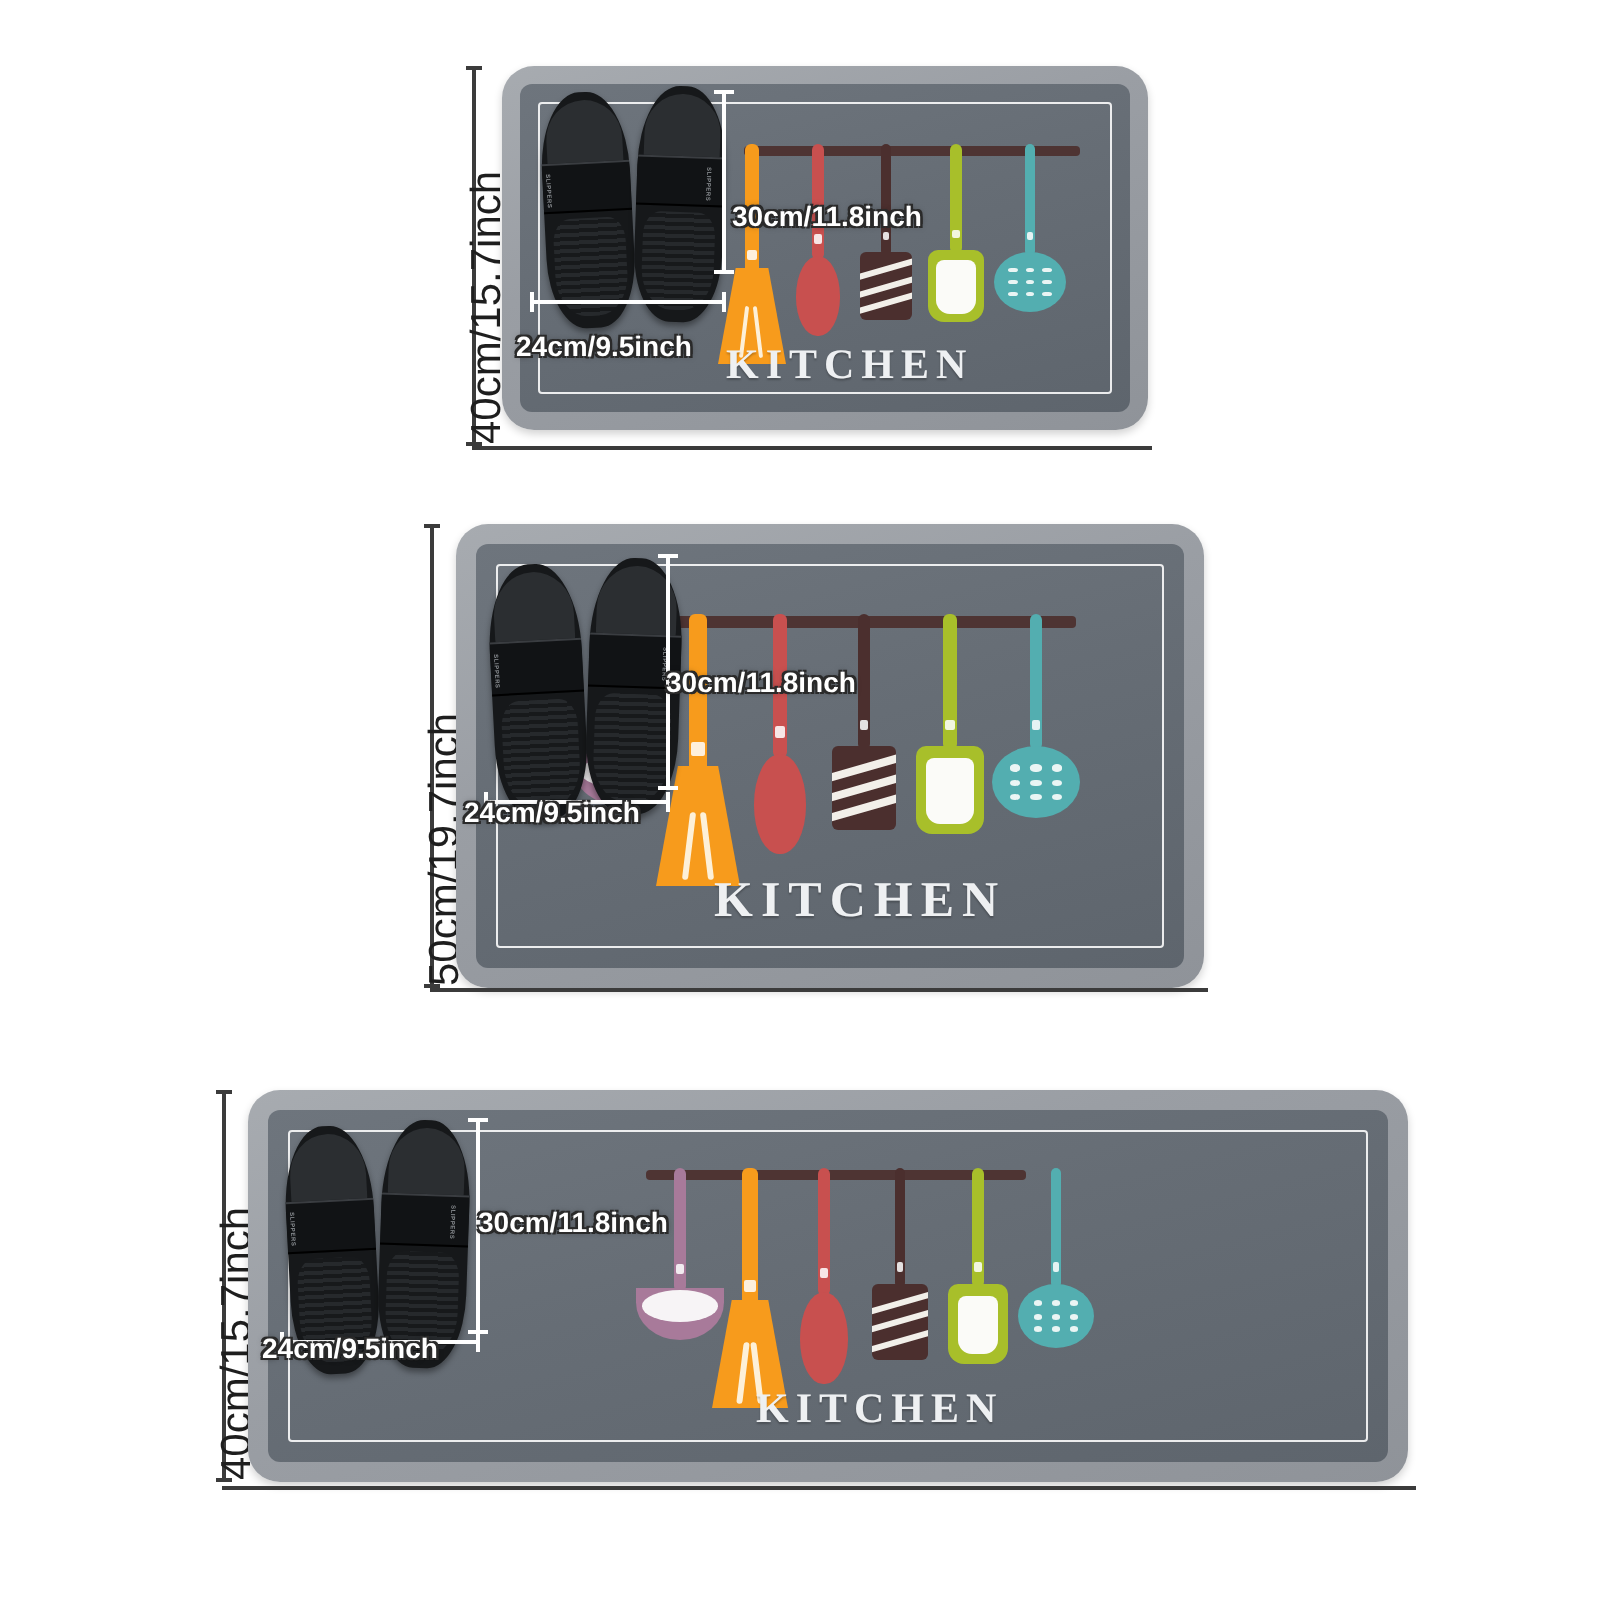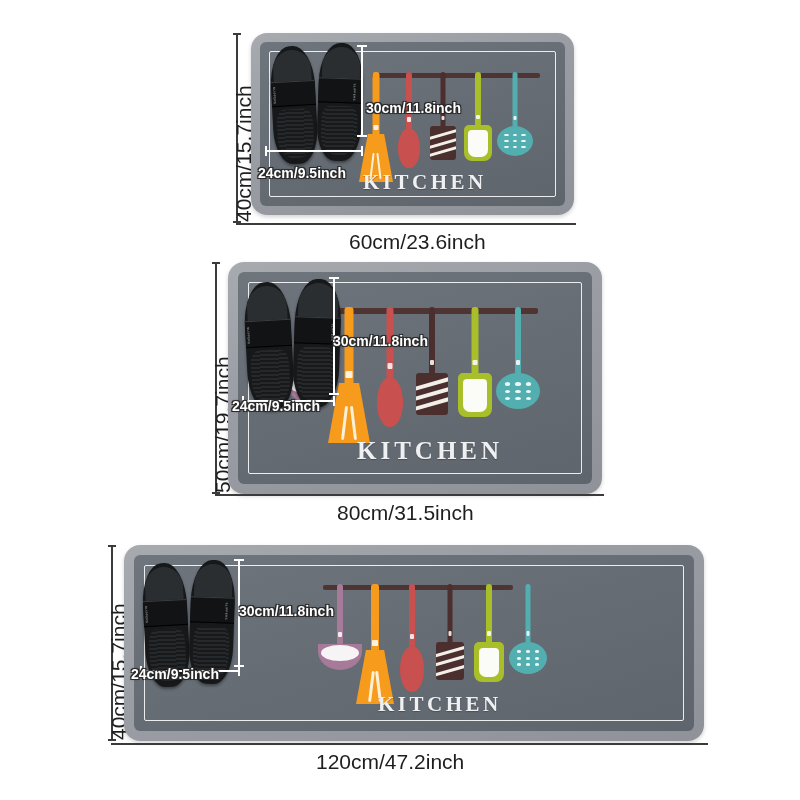--- a/index.html
+++ b/index.html
@@ -317,21 +317,20 @@
 
         <div class="mline-v" style="left:101px;top:3px;height:92px;"></div>
         <div class="mline-h" style="left:5px;top:108px;width:98px;"></div>
       </div>
     </div>
 
     <div class="label-in" style="left:366px;top:100px;">30cm/11.8inch</div>
     <div class="label-in" style="left:258px;top:165px;">24cm/9.5inch</div>
 
     <div class="dim-rule" style="left:236px;top:223px;width:340px;"></div>
-    <div class="label-out" style="left:349px;top:230px;">60cm/23.6inch</div>
   </div>
 
   <div class="abs" style="left:0;top:250px;width:800px;height:285px;">
 
     <div class="dim-vbar" style="left:215px;top:12px;height:232px;"></div>
     <div class="label-out label-v" style="left:211px;top:243px;">50cm/19.7inch</div>
 
     <div class="mat" style="left:228px;top:12px;width:374px;height:232px;">
       <div class="mat-field" style="left:10px;top:10px;right:10px;bottom:10px;">
         <div class="mat-inset" style="left:10px;top:10px;right:10px;bottom:10px;"></div>
@@ -406,21 +405,20 @@
 
         <div class="mline-v" style="left:95px;top:5px;height:118px;"></div>
         <div class="mline-h" style="left:4px;top:128px;width:93px;"></div>
       </div>
     </div>
 
     <div class="label-in" style="left:333px;top:83px;">30cm/11.8inch</div>
     <div class="label-in" style="left:232px;top:148px;">24cm/9.5inch</div>
 
     <div class="dim-rule" style="left:215px;top:244px;width:389px;"></div>
-    <div class="label-out" style="left:337px;top:251px;">80cm/31.5inch</div>
   </div>
 
   <div class="abs" style="left:0;top:535px;width:800px;height:265px;">
 
     <div class="dim-vbar" style="left:111px;top:10px;height:196px;"></div>
     <div class="label-out label-v" style="left:107px;top:205px;">40cm/15.7inch</div>
 
     <div class="mat" style="left:124px;top:10px;width:580px;height:196px;">
       <div class="mat-field" style="left:10px;top:10px;right:10px;bottom:10px;">
         <div class="mat-inset" style="left:10px;top:10px;right:10px;bottom:10px;"></div>
@@ -495,16 +493,15 @@
 
         <div class="mline-v" style="left:104px;top:4px;height:108px;"></div>
         <div class="mline-h" style="left:6px;top:115px;width:100px;"></div>
       </div>
     </div>
 
     <div class="label-in" style="left:239px;top:68px;">30cm/11.8inch</div>
     <div class="label-in" style="left:131px;top:131px;">24cm/9.5inch</div>
 
     <div class="dim-rule" style="left:111px;top:208px;width:597px;"></div>
-    <div class="label-out" style="left:316px;top:215px;">120cm/47.2inch</div>
   </div>
 
 </div>
 
 </body></html>

